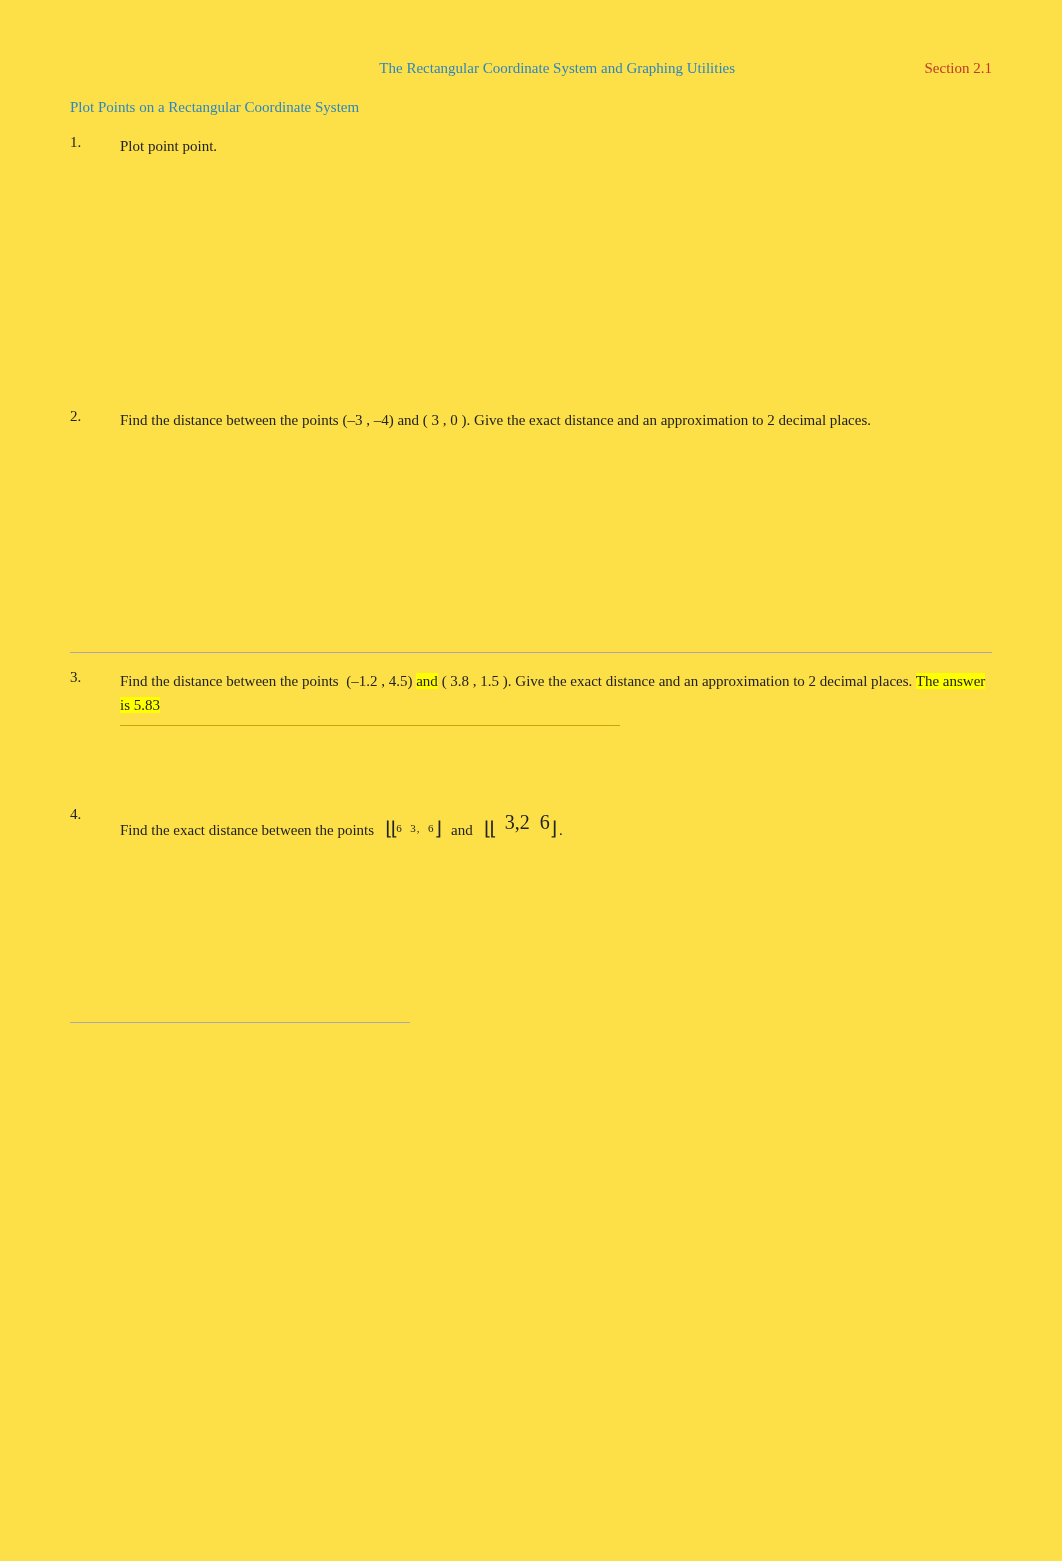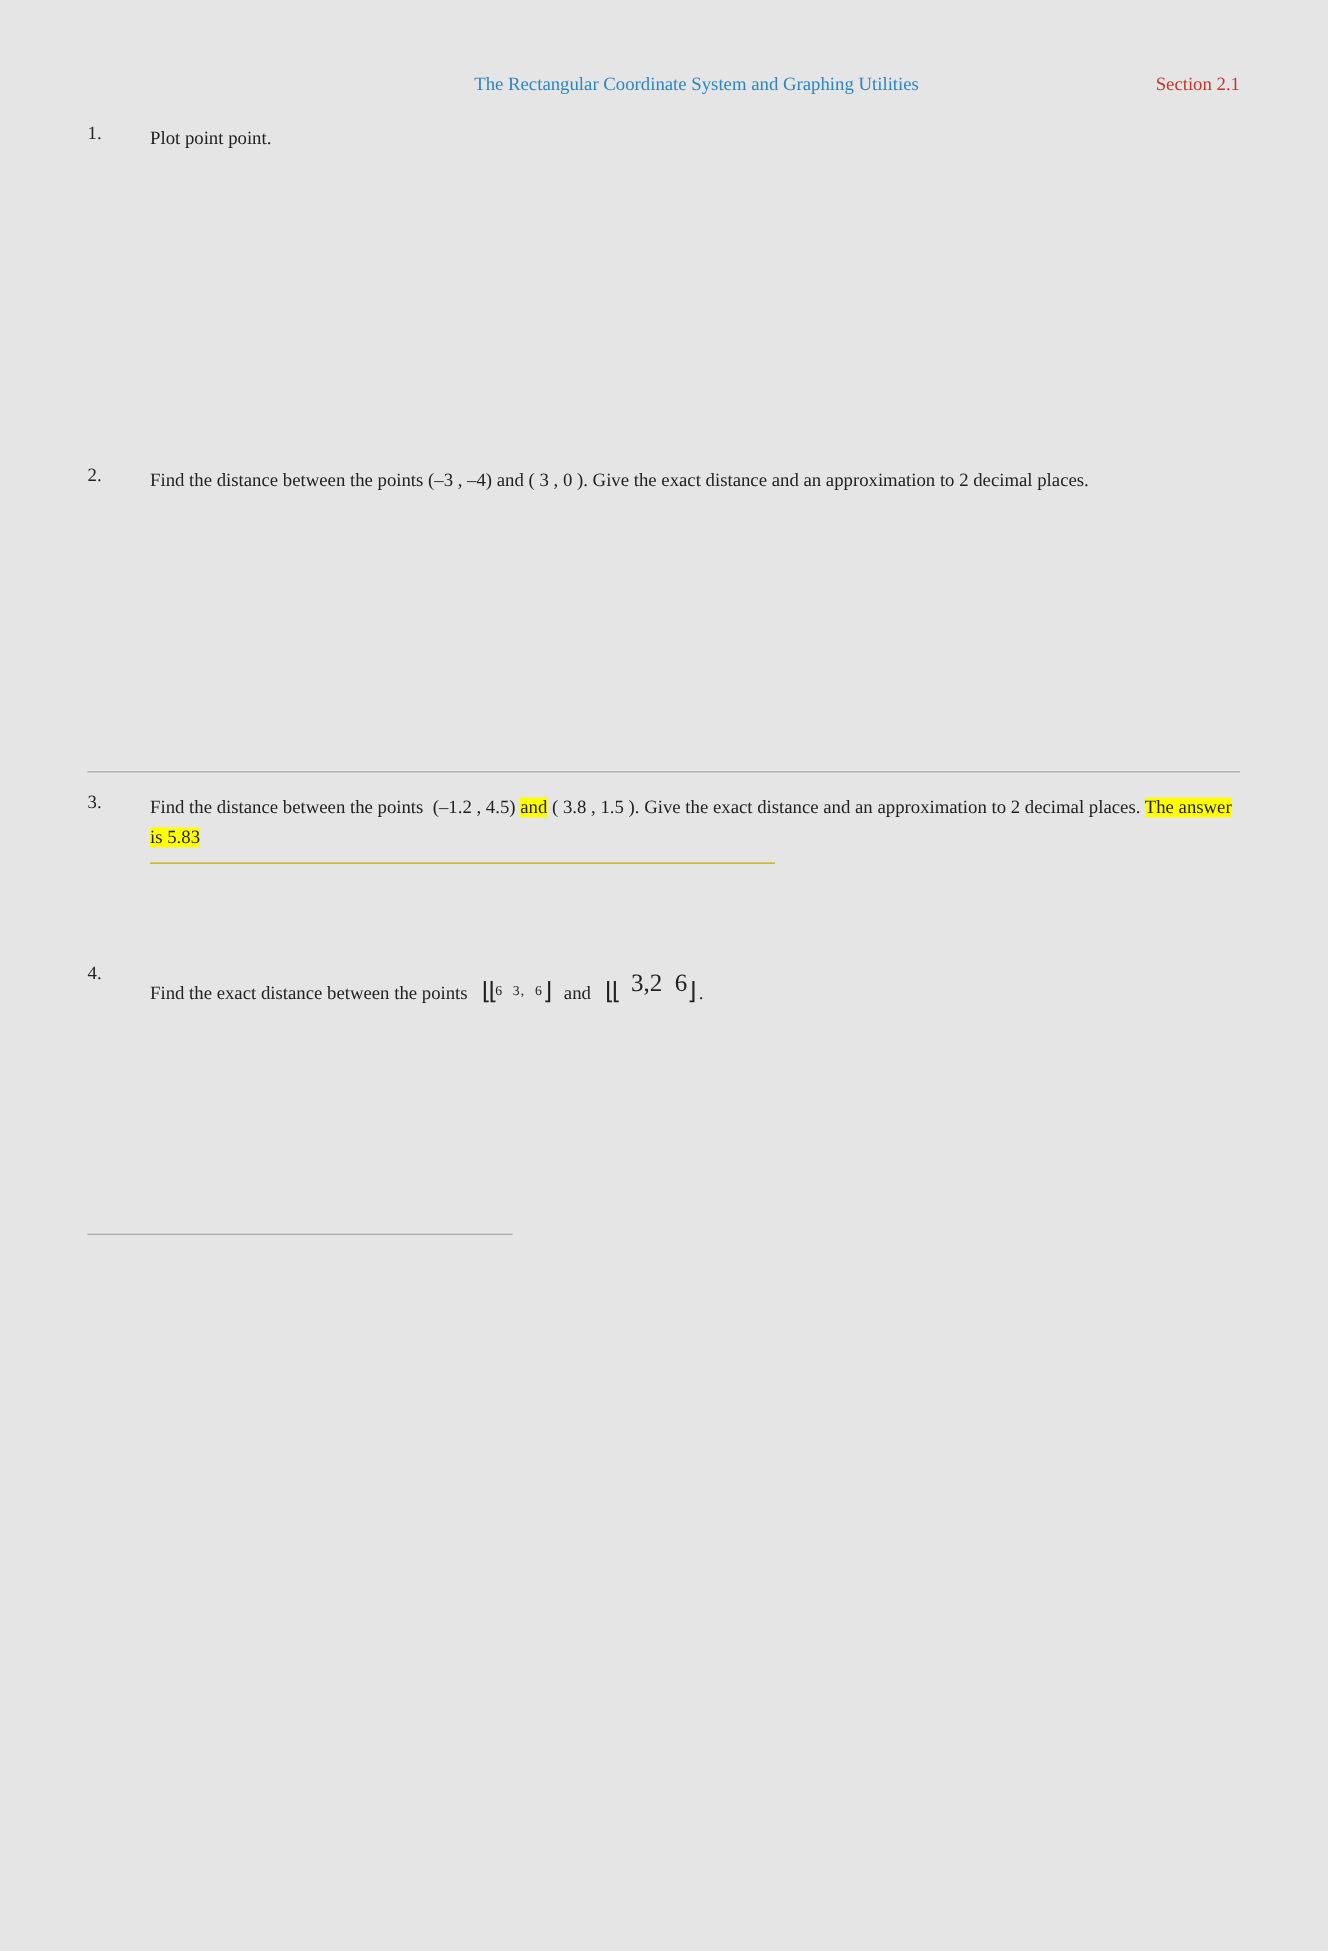--- a/index.html
+++ b/index.html
@@ -14,21 +14,21 @@
       font-size: 15px;
       color: #222;
       width: 1062px;
       min-height: 1561px;
       position: relative;
     }
 
     .page {
       width: 1062px;
       min-height: 1561px;
-      background: #e5e5e5;
+      background: #fde047;
       padding: 60px 70px 60px 70px;
       position: relative;
     }
 
     .header {
       display: flex;
       justify-content: space-between;
       align-items: baseline;
       margin-bottom: 22px;
       padding-bottom: 0px;
@@ -123,20 +123,21 @@
 <body>
 
 <div class="page">
 
   <div class="header">
     <div style="min-width:120px;"></div>
     <div class="header-title">The Rectangular Coordinate System and Graphing Utilities</div>
     <div class="header-section">Section 2.1</div>
   </div>
 
+  <div class="section-heading">Plot Points on a Rectangular Coordinate System</div>
 
   <div class="problem problem-block">
     <div class="problem-number">1.</div>
     <div class="problem-content">
       <span>Plot point point.</span>
     </div>
   </div>
 
   <div class="spacer"></div>
 

